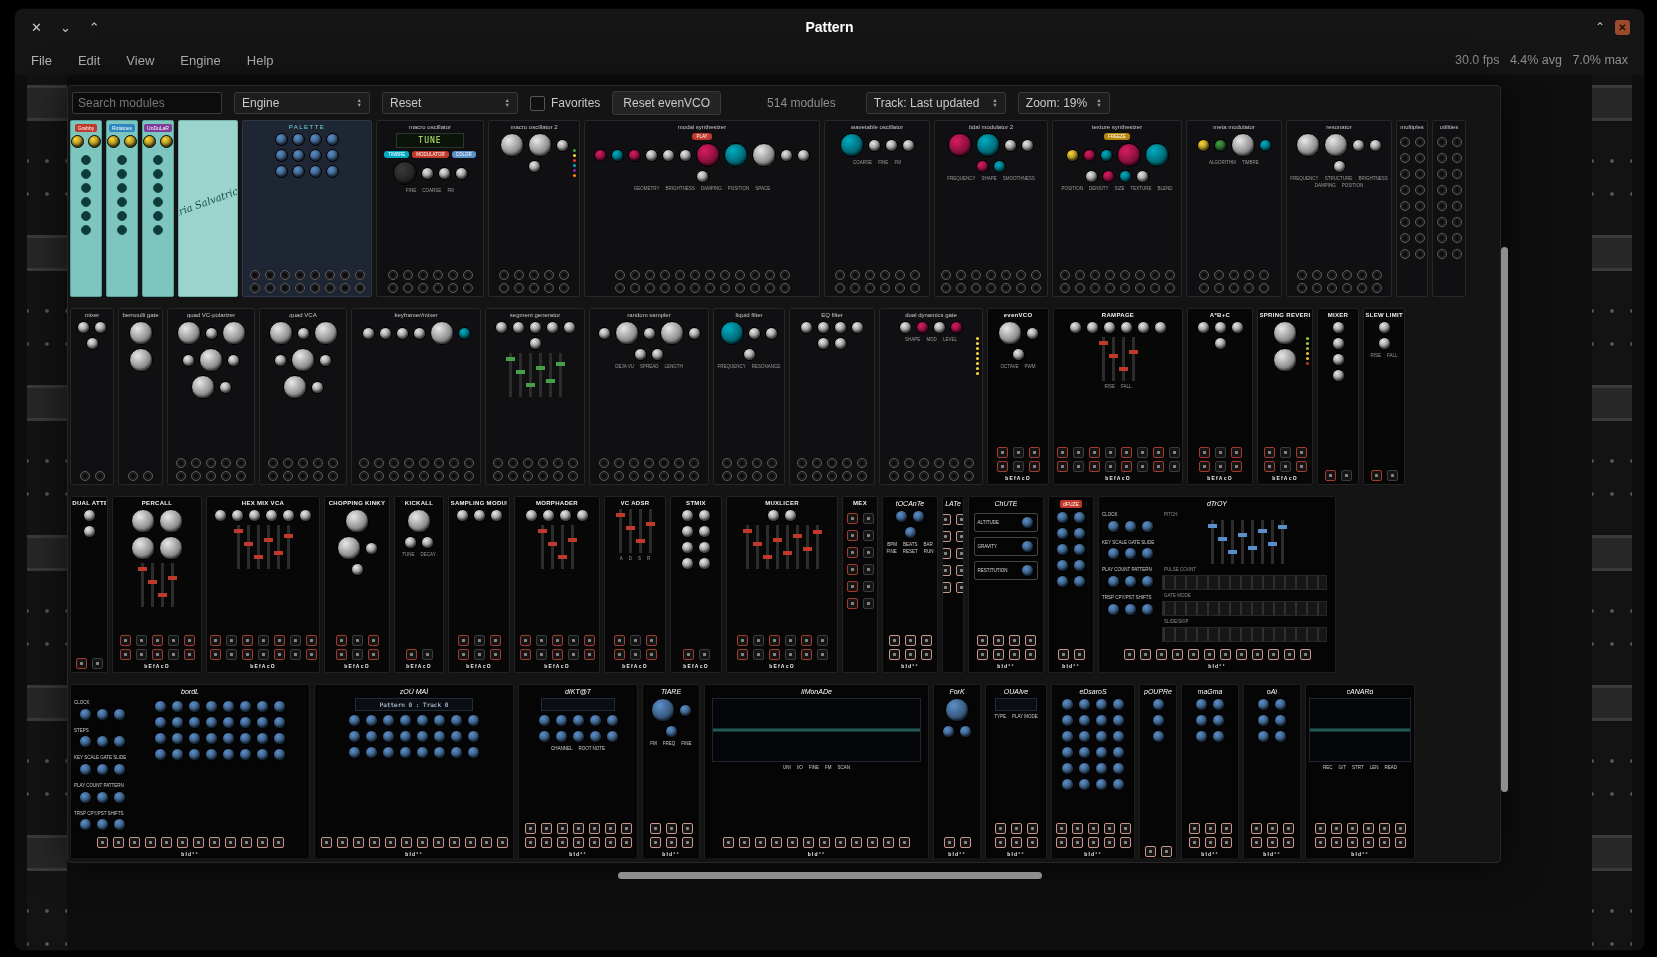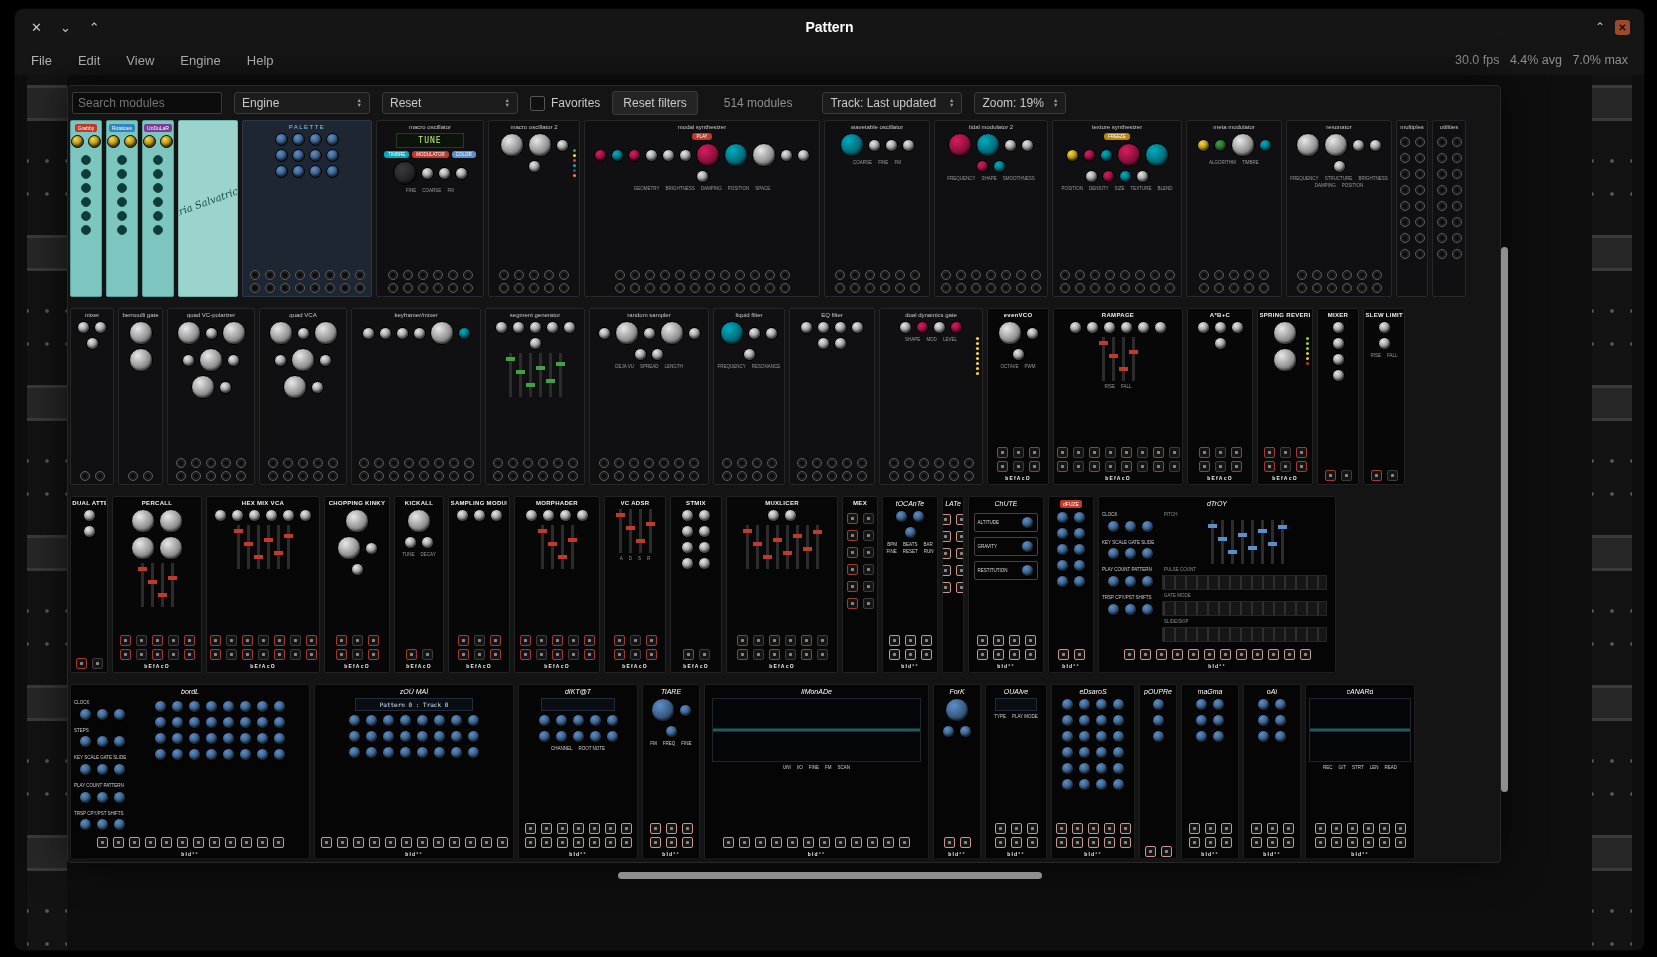--- a/index.html
+++ b/index.html
@@ -154,23 +154,23 @@
       </div>
       <div class="dd" style="width:136px">
         <span class="lab">Reset</span>
         <span class="arrows"></span>
       </div>
       <div class="fav">
         <span class="chk"></span>
         <span>Favorites</span>
       </div>
       <div class="btn">
-        <span>Reset filters</span>
+        <span>Reset evenVCO</span>
       </div>
-      <span class="count" style="margin-left:14px">514 modules</span>
+      <span class="count" style="margin-left:34px">514 modules</span>
       <div class="dd" style="width:140px;margin-left:18px">
         <span class="lab">Track: Last updated</span>
         <span class="arrows"></span>
       </div>
       <div class="dd" style="width:92px">
         <span class="lab">Zoom: 19%</span>
         <span class="arrows"></span>
       </div>
     </div>
     <div class="grid">

